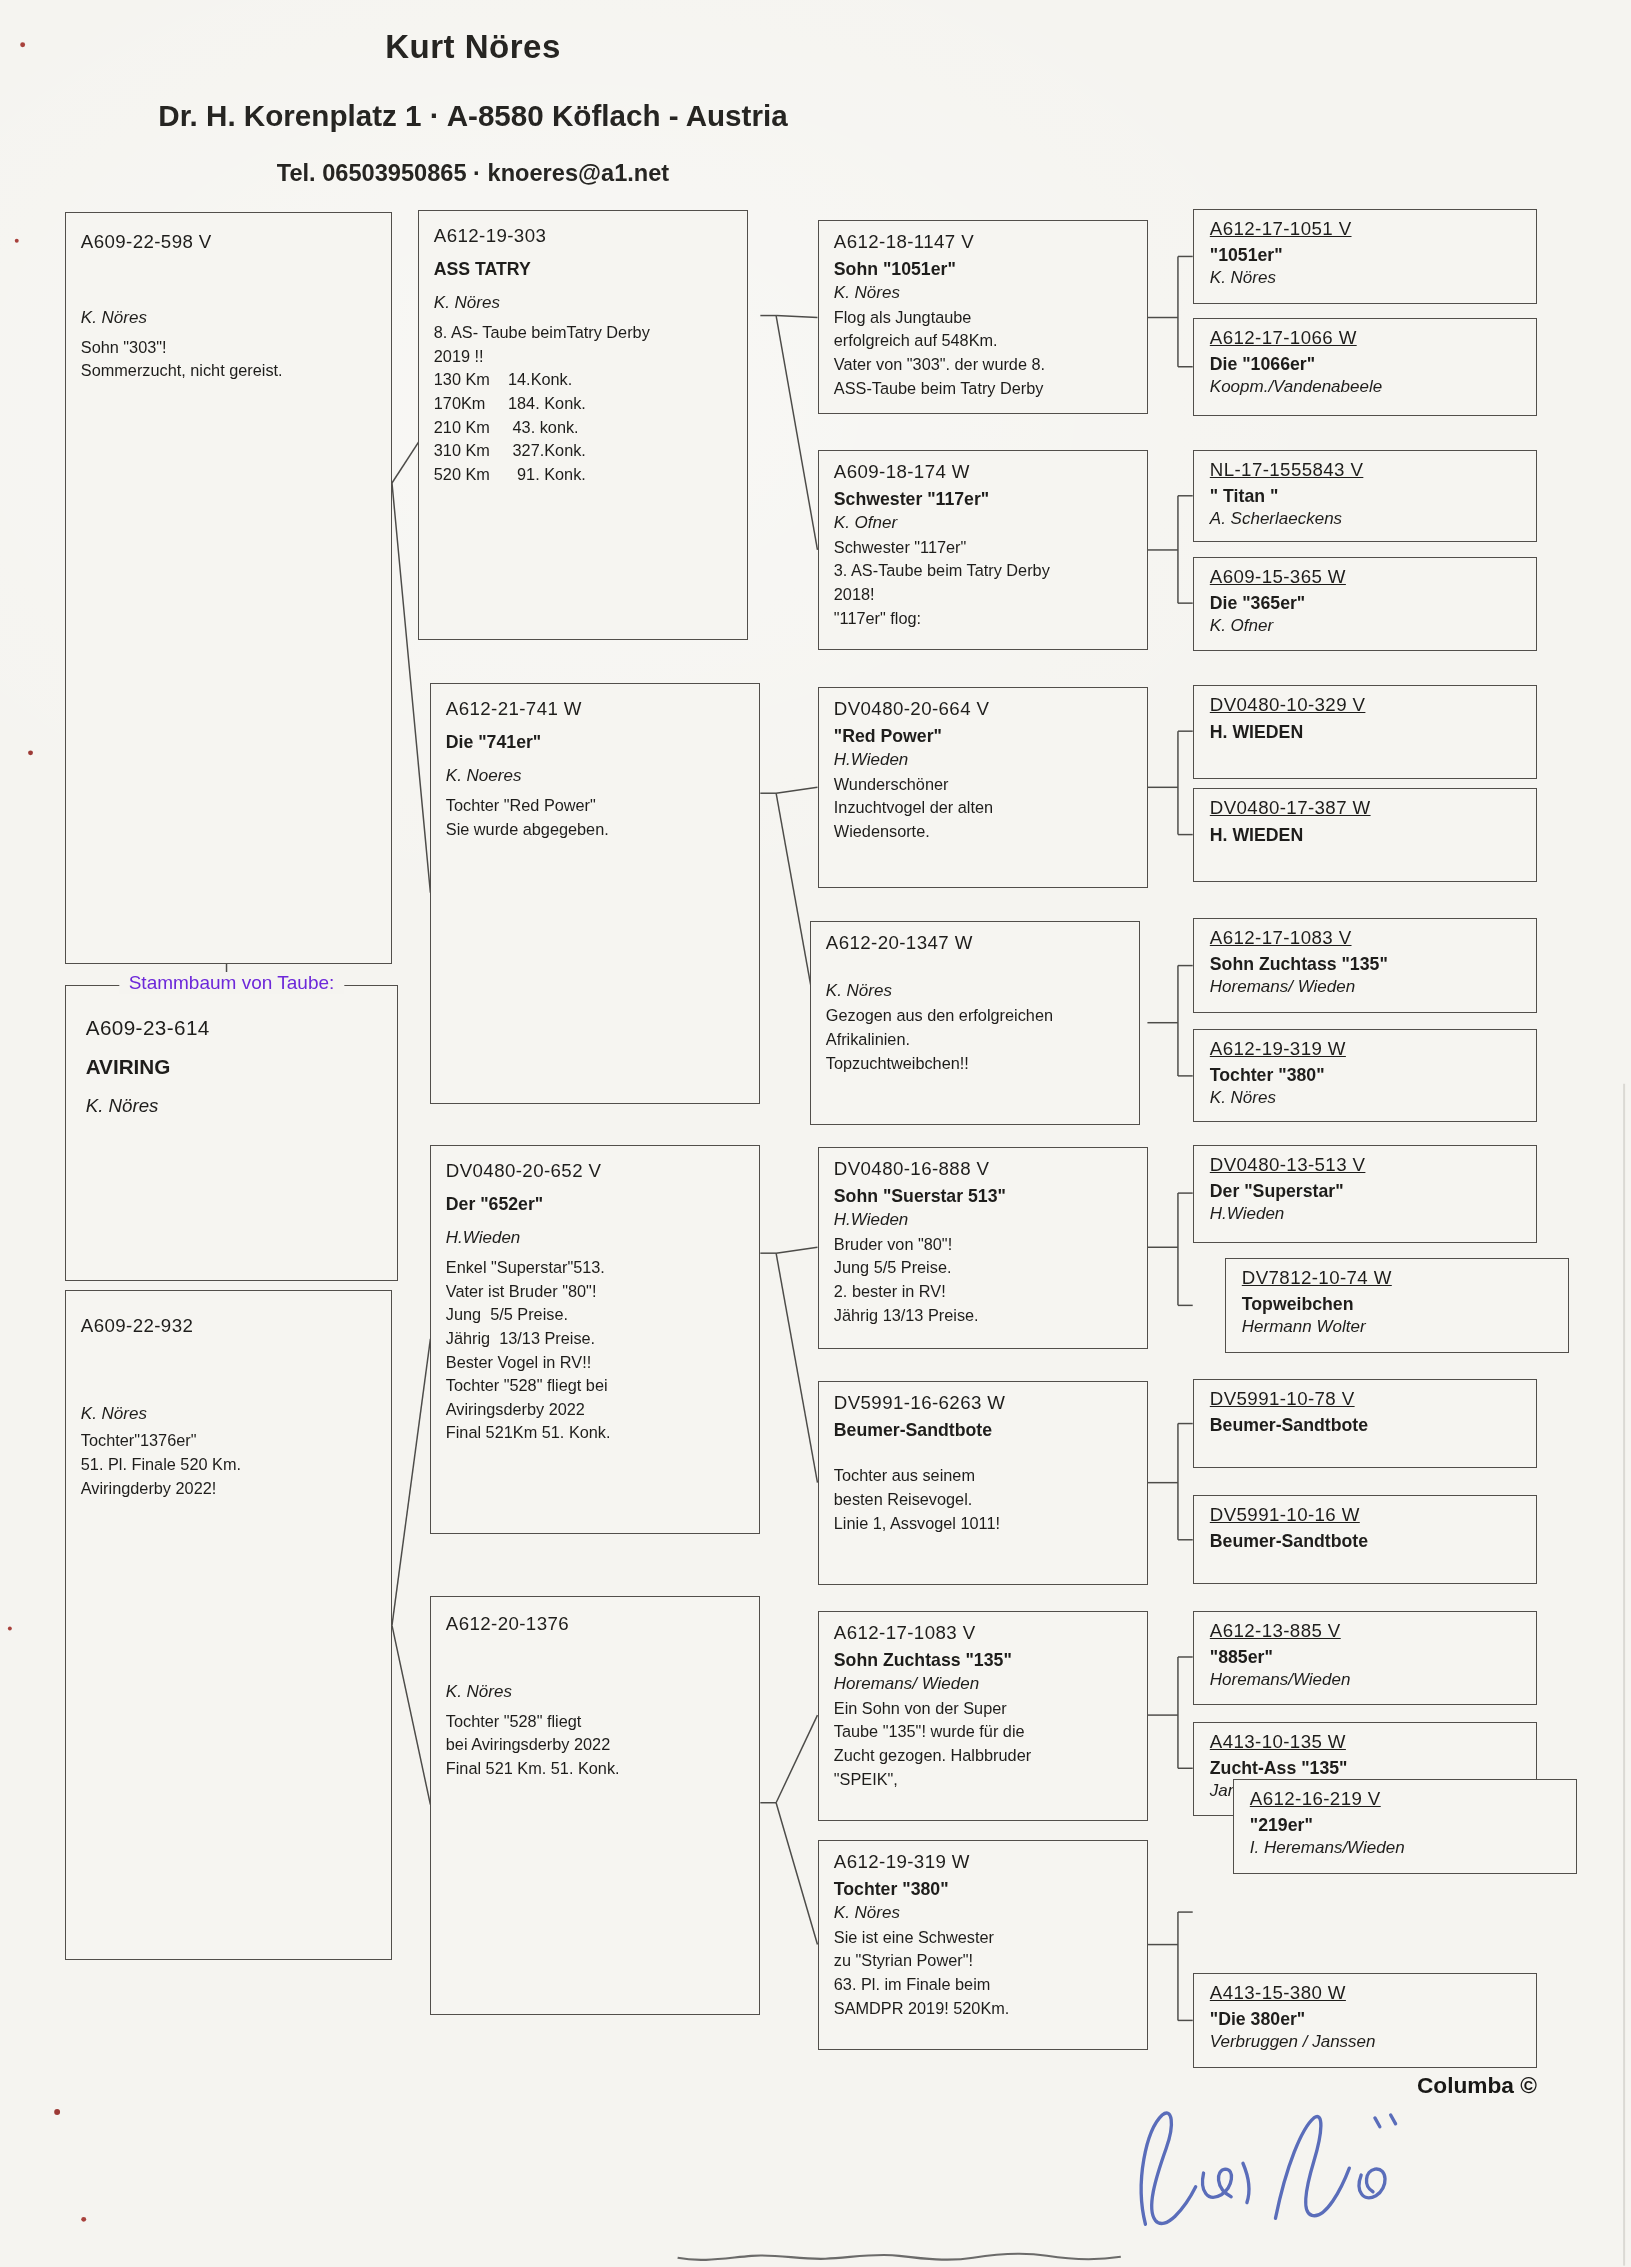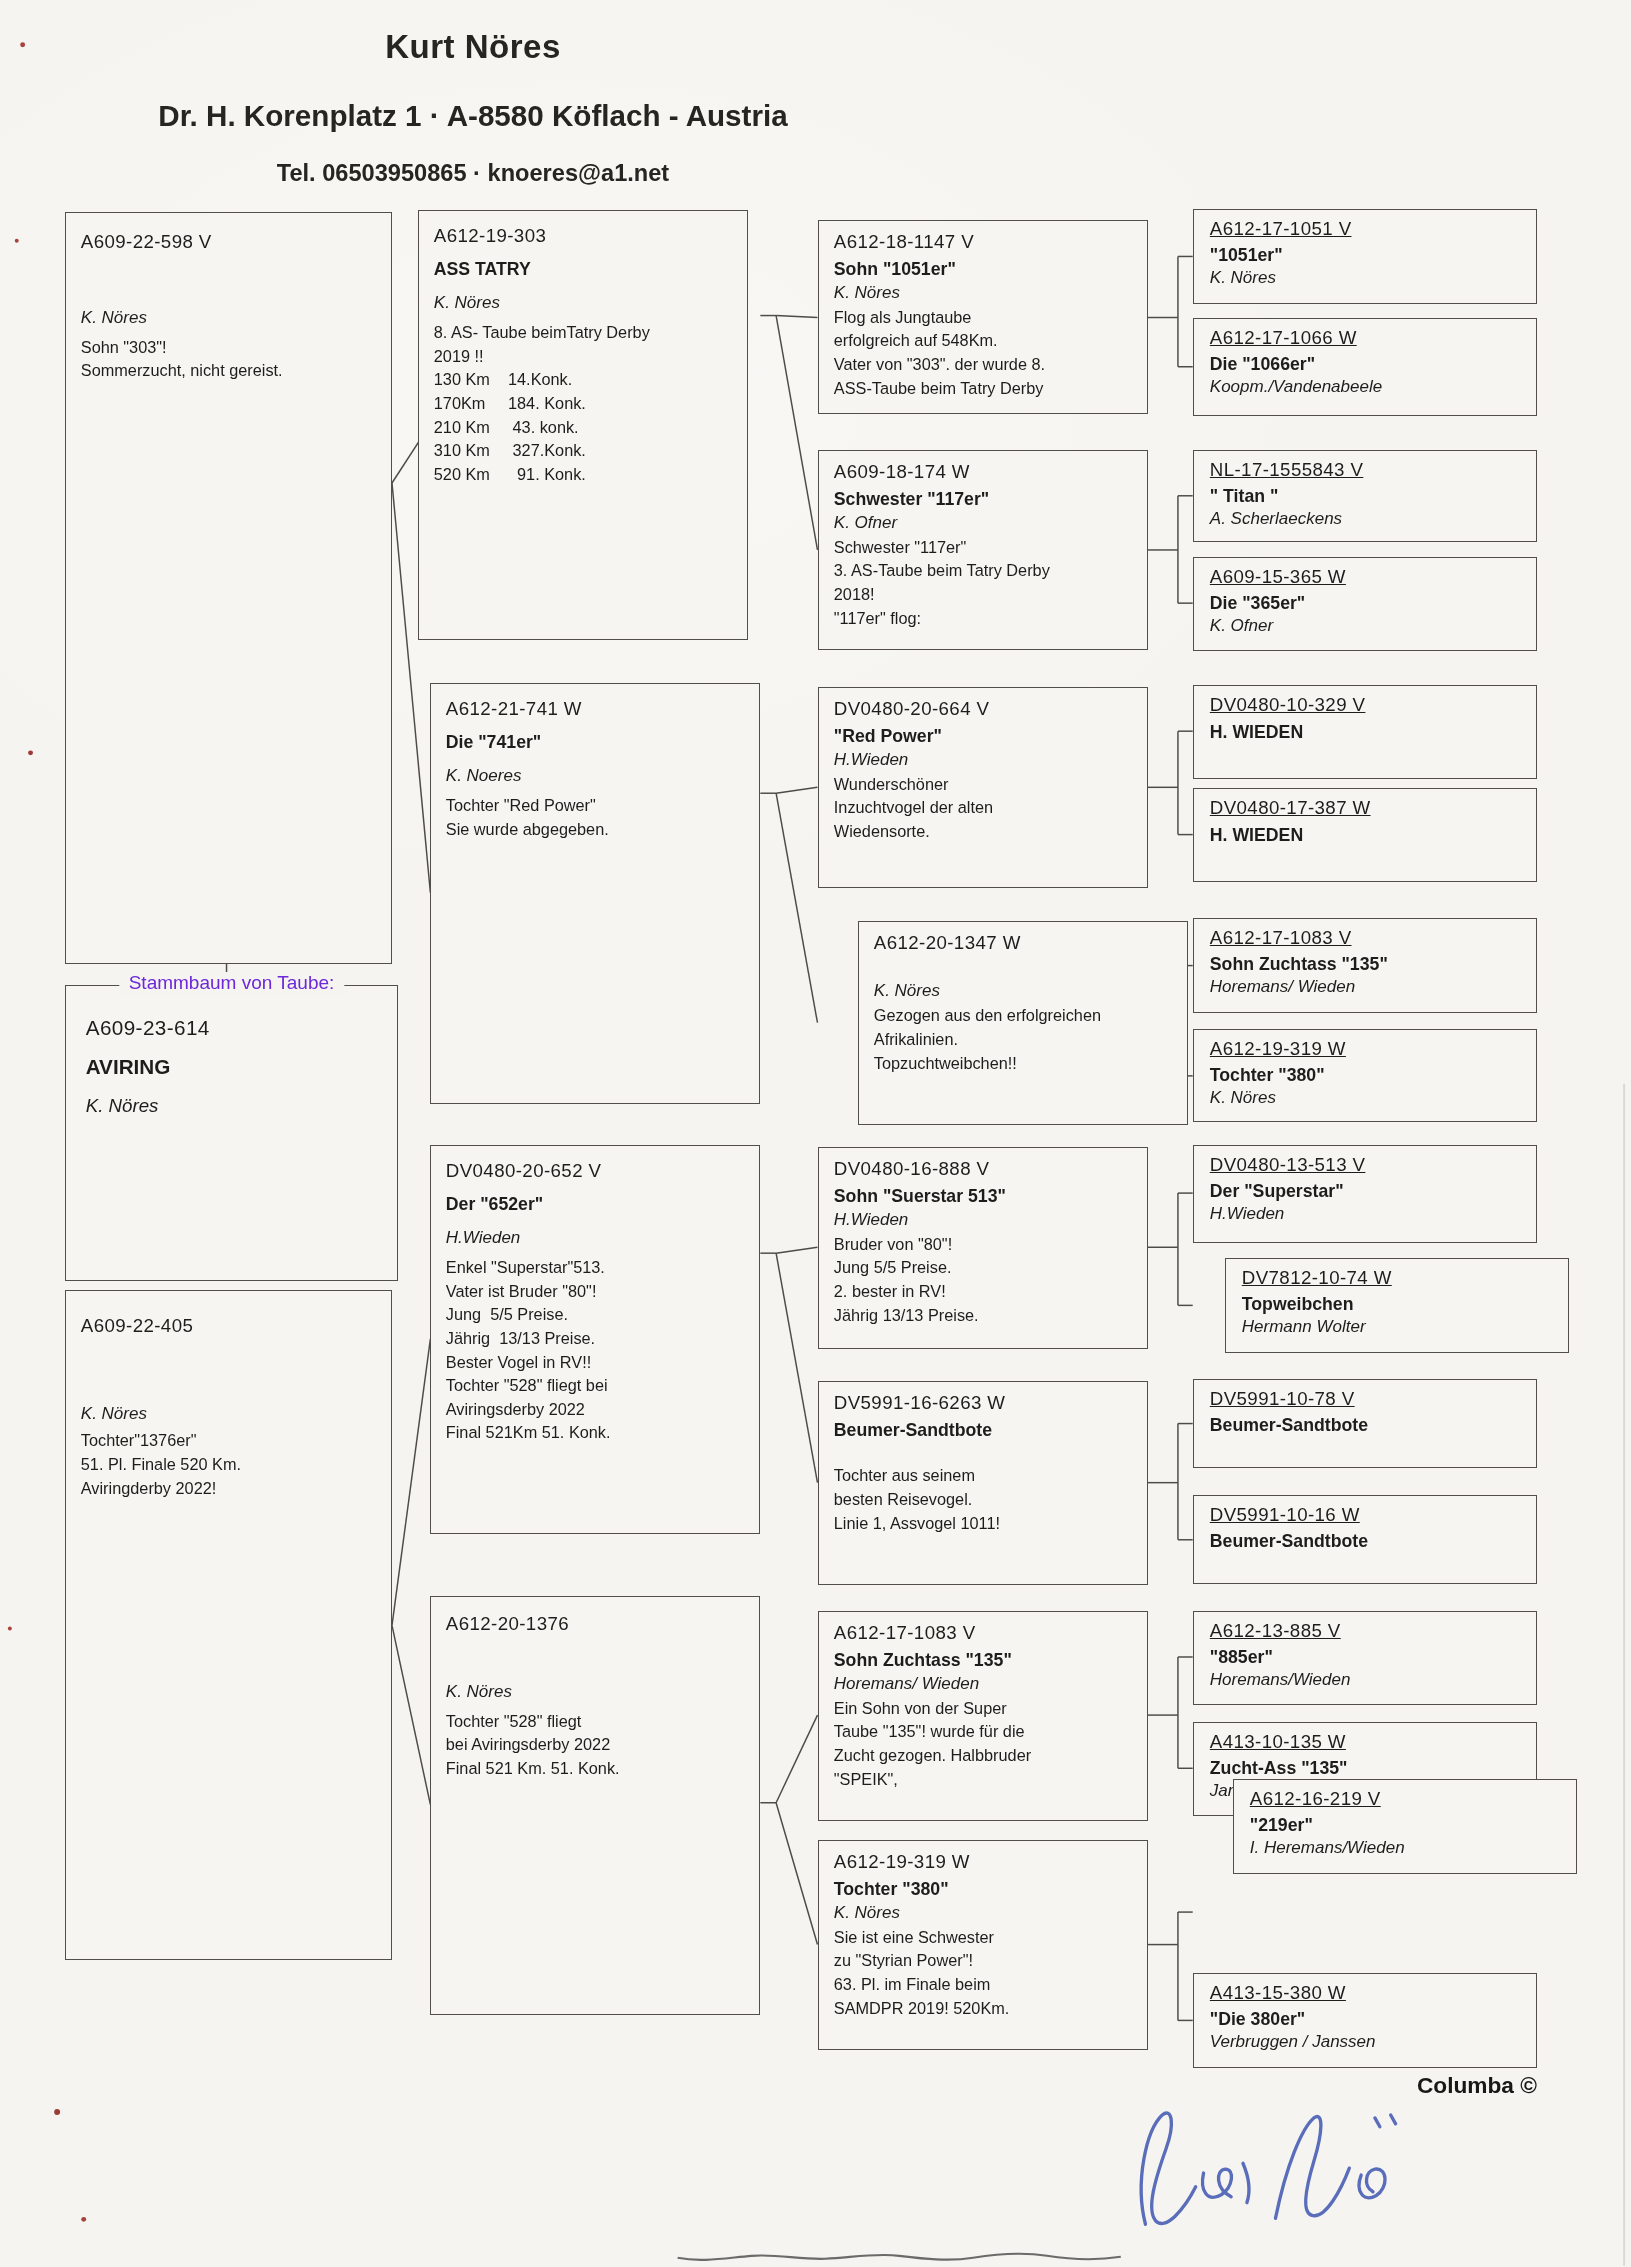--- a/index.html
+++ b/index.html
@@ -136,21 +136,21 @@
   </div>
 
   <div class="pbox subject" style="left:65px;top:985px;width:333px;height:296px;">
     <div class="legend">Stammbaum von Taube:</div>
     <div class="ring">A609-23-614</div>
     <div class="bname">AVIRING</div>
     <div class="fancier">K. Nöres</div>
   </div>
 
   <div class="pbox" style="left:65px;top:1290px;width:327px;height:670px;padding-top:23.6px;">
-    <div class="ring">A609-22-405</div>
+    <div class="ring">A609-22-932</div>
 
     <div class="fancier" style="margin-top:67px;">K. Nöres</div>
     <div class="details" style="margin-top:5.9px;">Tochter"1376er"
 51. Pl. Finale 520 Km.
 Aviringderby 2022!</div>
   </div>
 
   <div class="pbox roomy" style="left:418px;top:210px;width:330px;height:430px;">
     <div class="ring">A612-19-303</div>
     <div class="bname">ASS TATRY</div>
@@ -214,21 +214,21 @@
 "117er" flog:</div>
   </div>
   <div class="pbox" style="left:818px;top:687px;width:330px;height:201px;padding-top:9.9px;">
     <div class="ring">DV0480-20-664 V</div>
     <div class="bname">"Red Power"</div>
     <div class="fancier">H.Wieden</div>
     <div class="details">Wunderschöner
 Inzuchtvogel der alten
 Wiedensorte.</div>
   </div>
-  <div class="pbox" style="left:858px;top:921px;width:330px;height:204px;padding-top:9.9px;">
+  <div class="pbox" style="left:810px;top:921px;width:330px;height:204px;padding-top:9.9px;">
     <div class="ring">A612-20-1347 W</div>
     <div class="fancier" style="margin-top:27.6px;">K. Nöres</div>
     <div class="details">Gezogen aus den erfolgreichen
 Afrikalinien.
 Topzuchtweibchen!!</div>
   </div>
   <div class="pbox" style="left:818px;top:1147px;width:330px;height:202px;padding-top:9.9px;">
     <div class="ring">DV0480-16-888 V</div>
     <div class="bname">Sohn "Suerstar 513"</div>
     <div class="fancier">H.Wieden</div>

